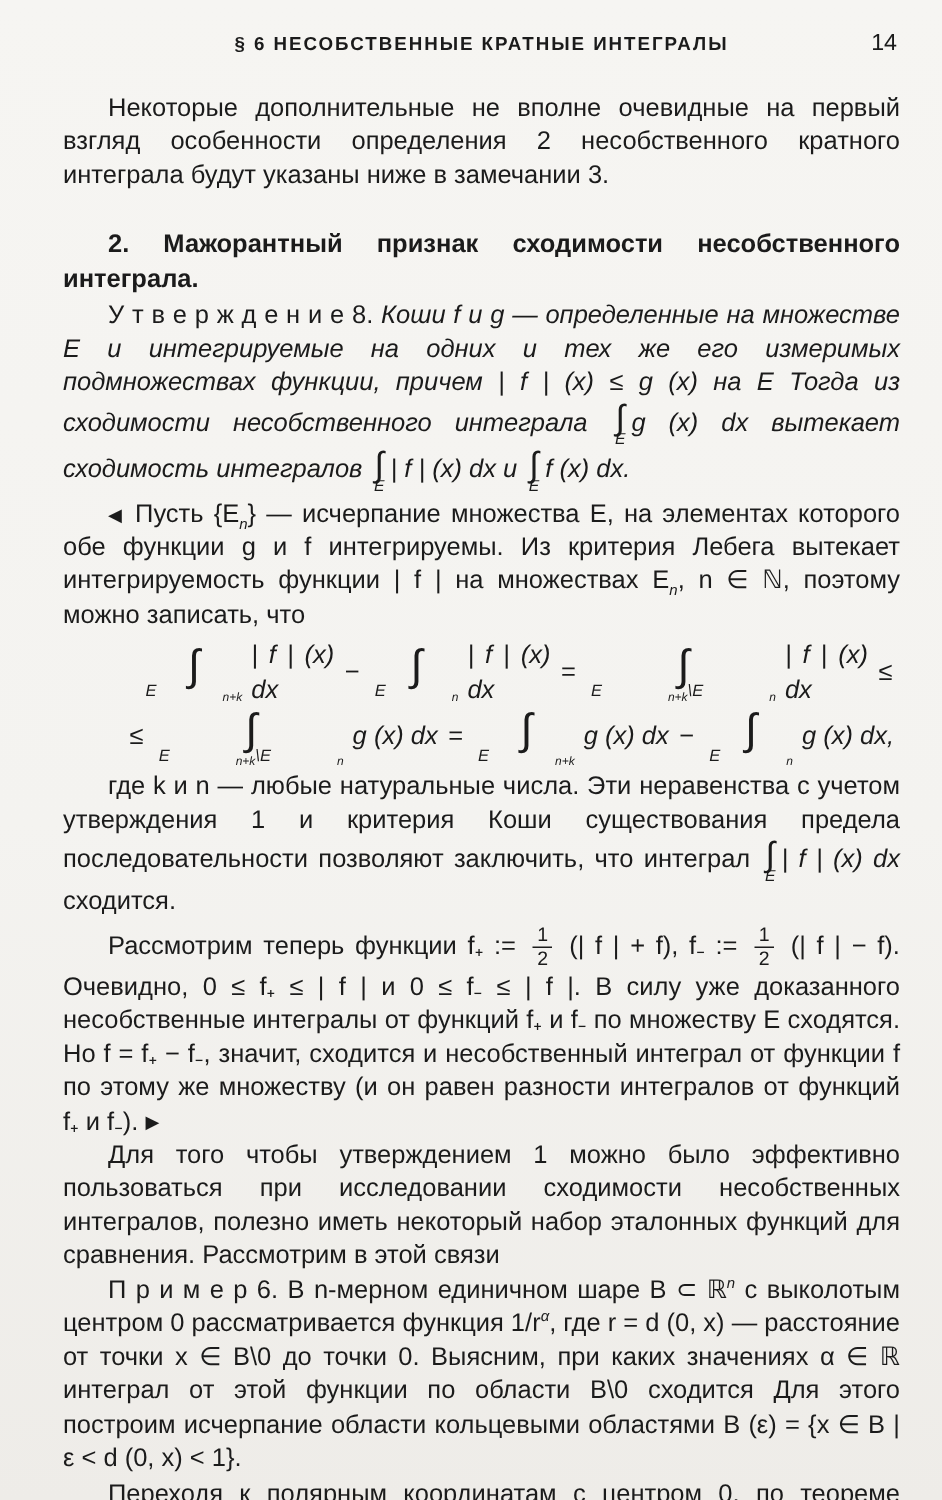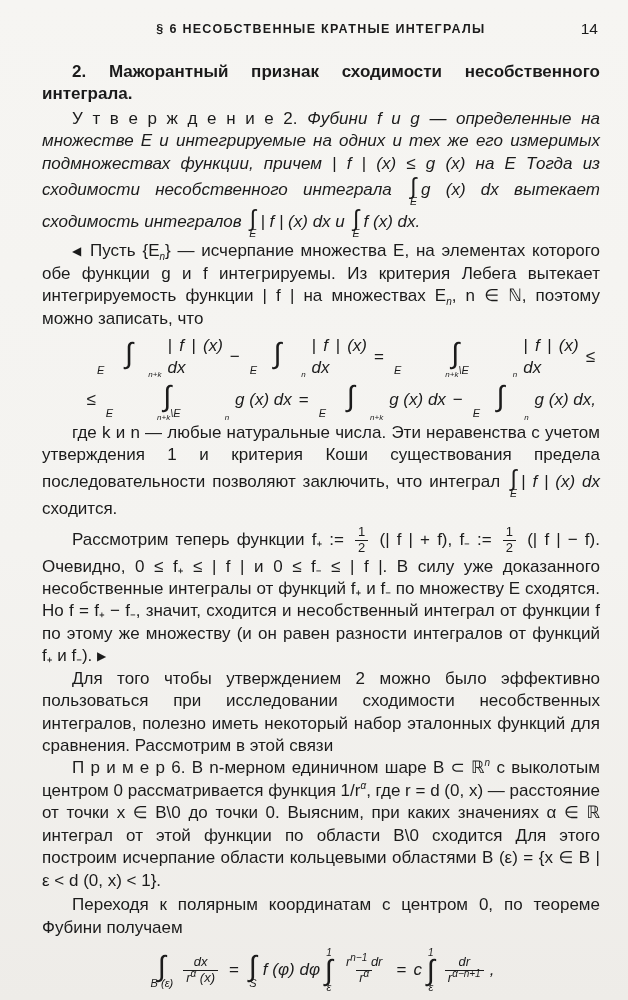--- a/index.html
+++ b/index.html
@@ -48,26 +48,27 @@
 </head>
 <body>
 
 <div class="page">
 
   <div class="hdr">
     <span>§ 6 НЕСОБСТВЕННЫЕ КРАТНЫЕ ИНТЕГРАЛЫ</span>
     <span class="hdr-num">14</span>
   </div>
 
+  <p>Некоторые дополнительные не вполне очевидные на первый взгляд особенности определения 2 несобственного кратного интеграла будут указаны ниже в замечании 3.</p>
 
   <p class="bold">2. Мажорантный признак сходимости несобственного интеграла.</p>
 
   <p class="stmt mt2">
-    <span class="sp-label">У т в е р ж д е н и е 2.</span>
-    <span>Фубини f и g — определенные на множестве E и интегрируемые на одних и тех же его измеримых подмножествах функции, причем | f | (x) ≤ g (x) на E Тогда из сходимости несобственного интеграла</span>
+    <span class="sp-label">У т в е р ж д е н и е 8.</span>
+    <span>Коши f и g — определенные на множестве E и интегрируемые на одних и тех же его измеримых подмножествах функции, причем | f | (x) ≤ g (x) на E Тогда из сходимости несобственного интеграла</span>
     <span class="ig">
         <span class="sign">∫</span>
         <span class="lim">E</span>
       </span><span class="mi">g (x) dx</span>
     <span>вытекает сходимость интегралов</span>
     <span class="ig">
         <span class="sign">∫</span>
         <span class="lim">E</span>
       </span><span class="mi">| f | (x) dx</span>
     <span>и</span>
@@ -142,21 +143,21 @@
       </span>
     <span>(| f | + f),  f₋ :=</span>
     <span class="frac">
         <span class="fr-n">1</span>
         <span class="fr-d">2</span>
       </span>
     <span>(| f | − f). Очевидно, 0 ≤ f₊ ≤ | f | и 0 ≤ f₋ ≤ | f |. В силу уже доказанного несобственные интегралы от функций f₊ и f₋ по множеству E сходятся. Но f = f₊ − f₋, значит, сходится и несобственный интеграл от функции f по этому же множеству (и он равен разности интегралов от функций f₊ и f₋).</span>
     <span class="marker">▶</span>
   </p>
 
-  <p>Для того чтобы утверждением 2 можно было эффективно пользоваться при исследовании сходимости несобственных интегралов, полезно иметь некоторый набор эталонных функций для сравнения. Рассмотрим в этой связи</p>
+  <p>Для того чтобы утверждением 1 можно было эффективно пользоваться при исследовании сходимости несобственных интегралов, полезно иметь некоторый набор эталонных функций для сравнения. Рассмотрим в этой связи</p>
 
   <p>
     <span class="sp-label">П р и м е р 6.</span>
     <span>В n-мерном единичном шаре B ⊂ ℝ</span><sup class="isup">n</sup><span> с выколотым центром 0 рассматривается функция 1/r</span><sup class="isup">α</sup><span>, где r = d (0, x) — расстояние от точки x ∈ B\0 до точки 0. Выясним, при каких значениях α ∈ ℝ интеграл от этой функции по области B\0 сходится Для этого построим исчерпание области кольцевыми областями B (ε) = {x ∈ B | ε &lt; d (0, x) &lt; 1}.</span>
   </p>
 
   <p class="mt2">Переходя к полярным координатам с центром 0, по теореме Фубини получаем</p>
 
   <div class="eq">
     <div class="eq-row" id="eq2-row">

